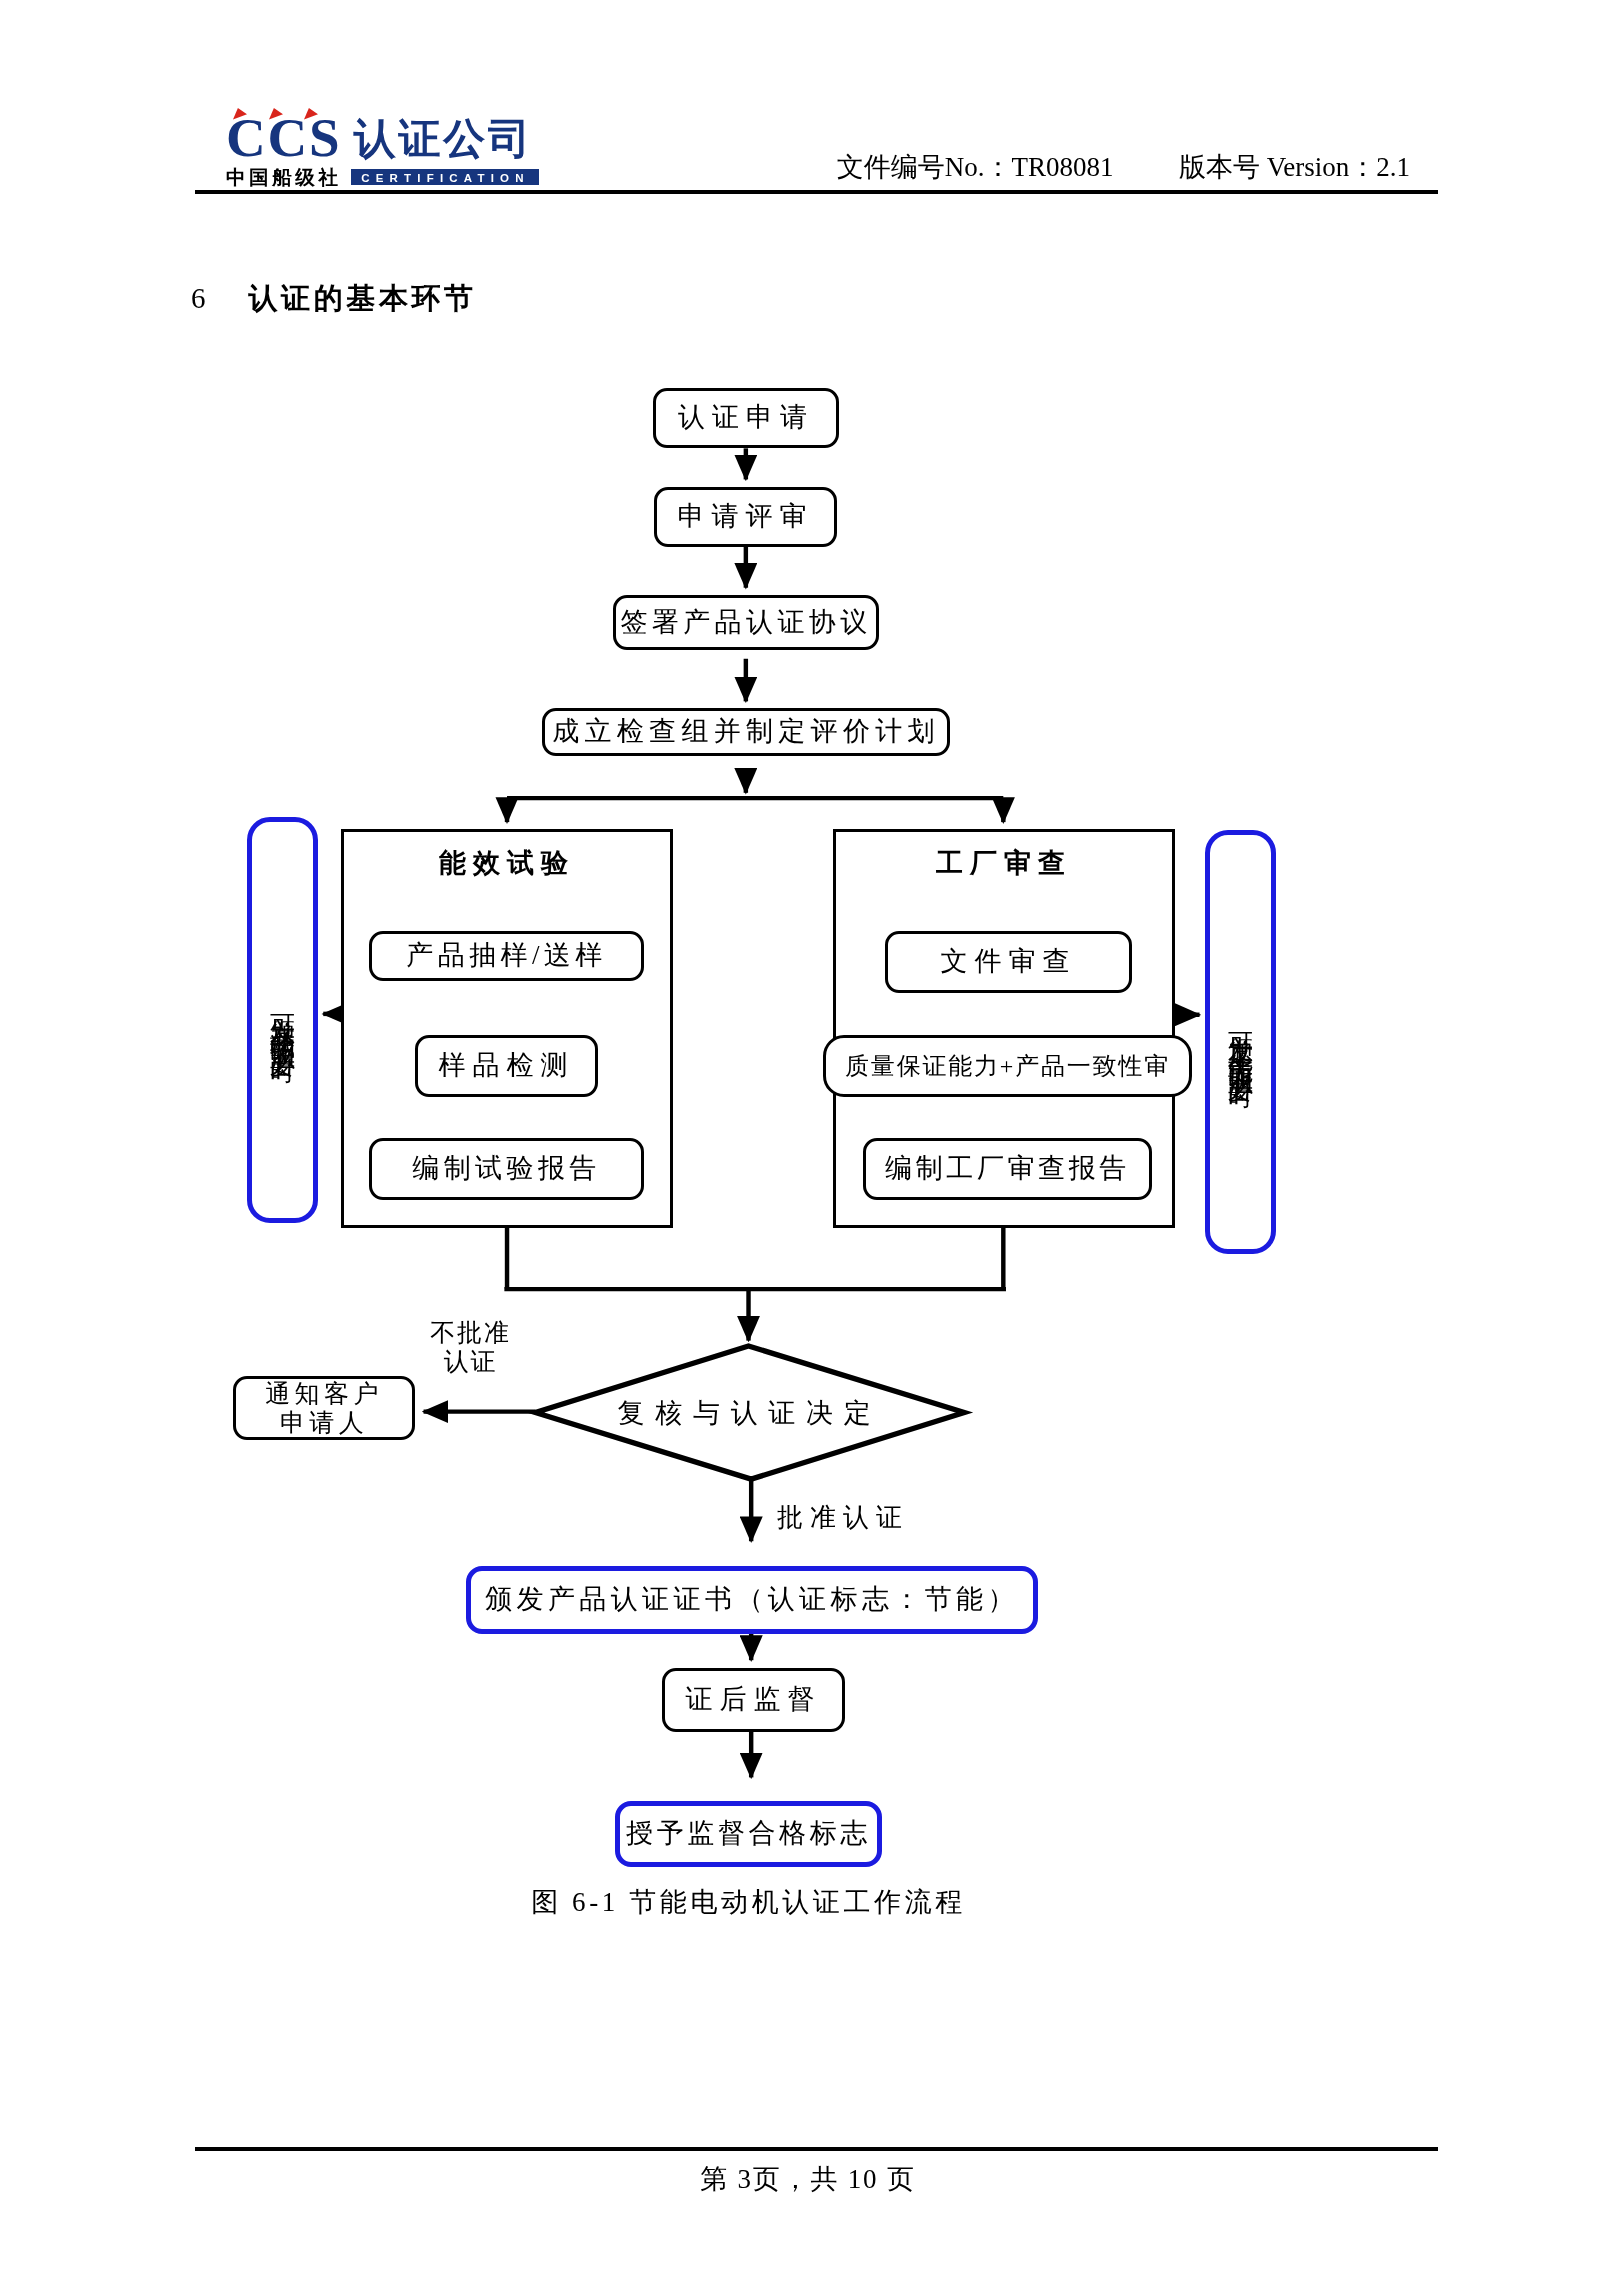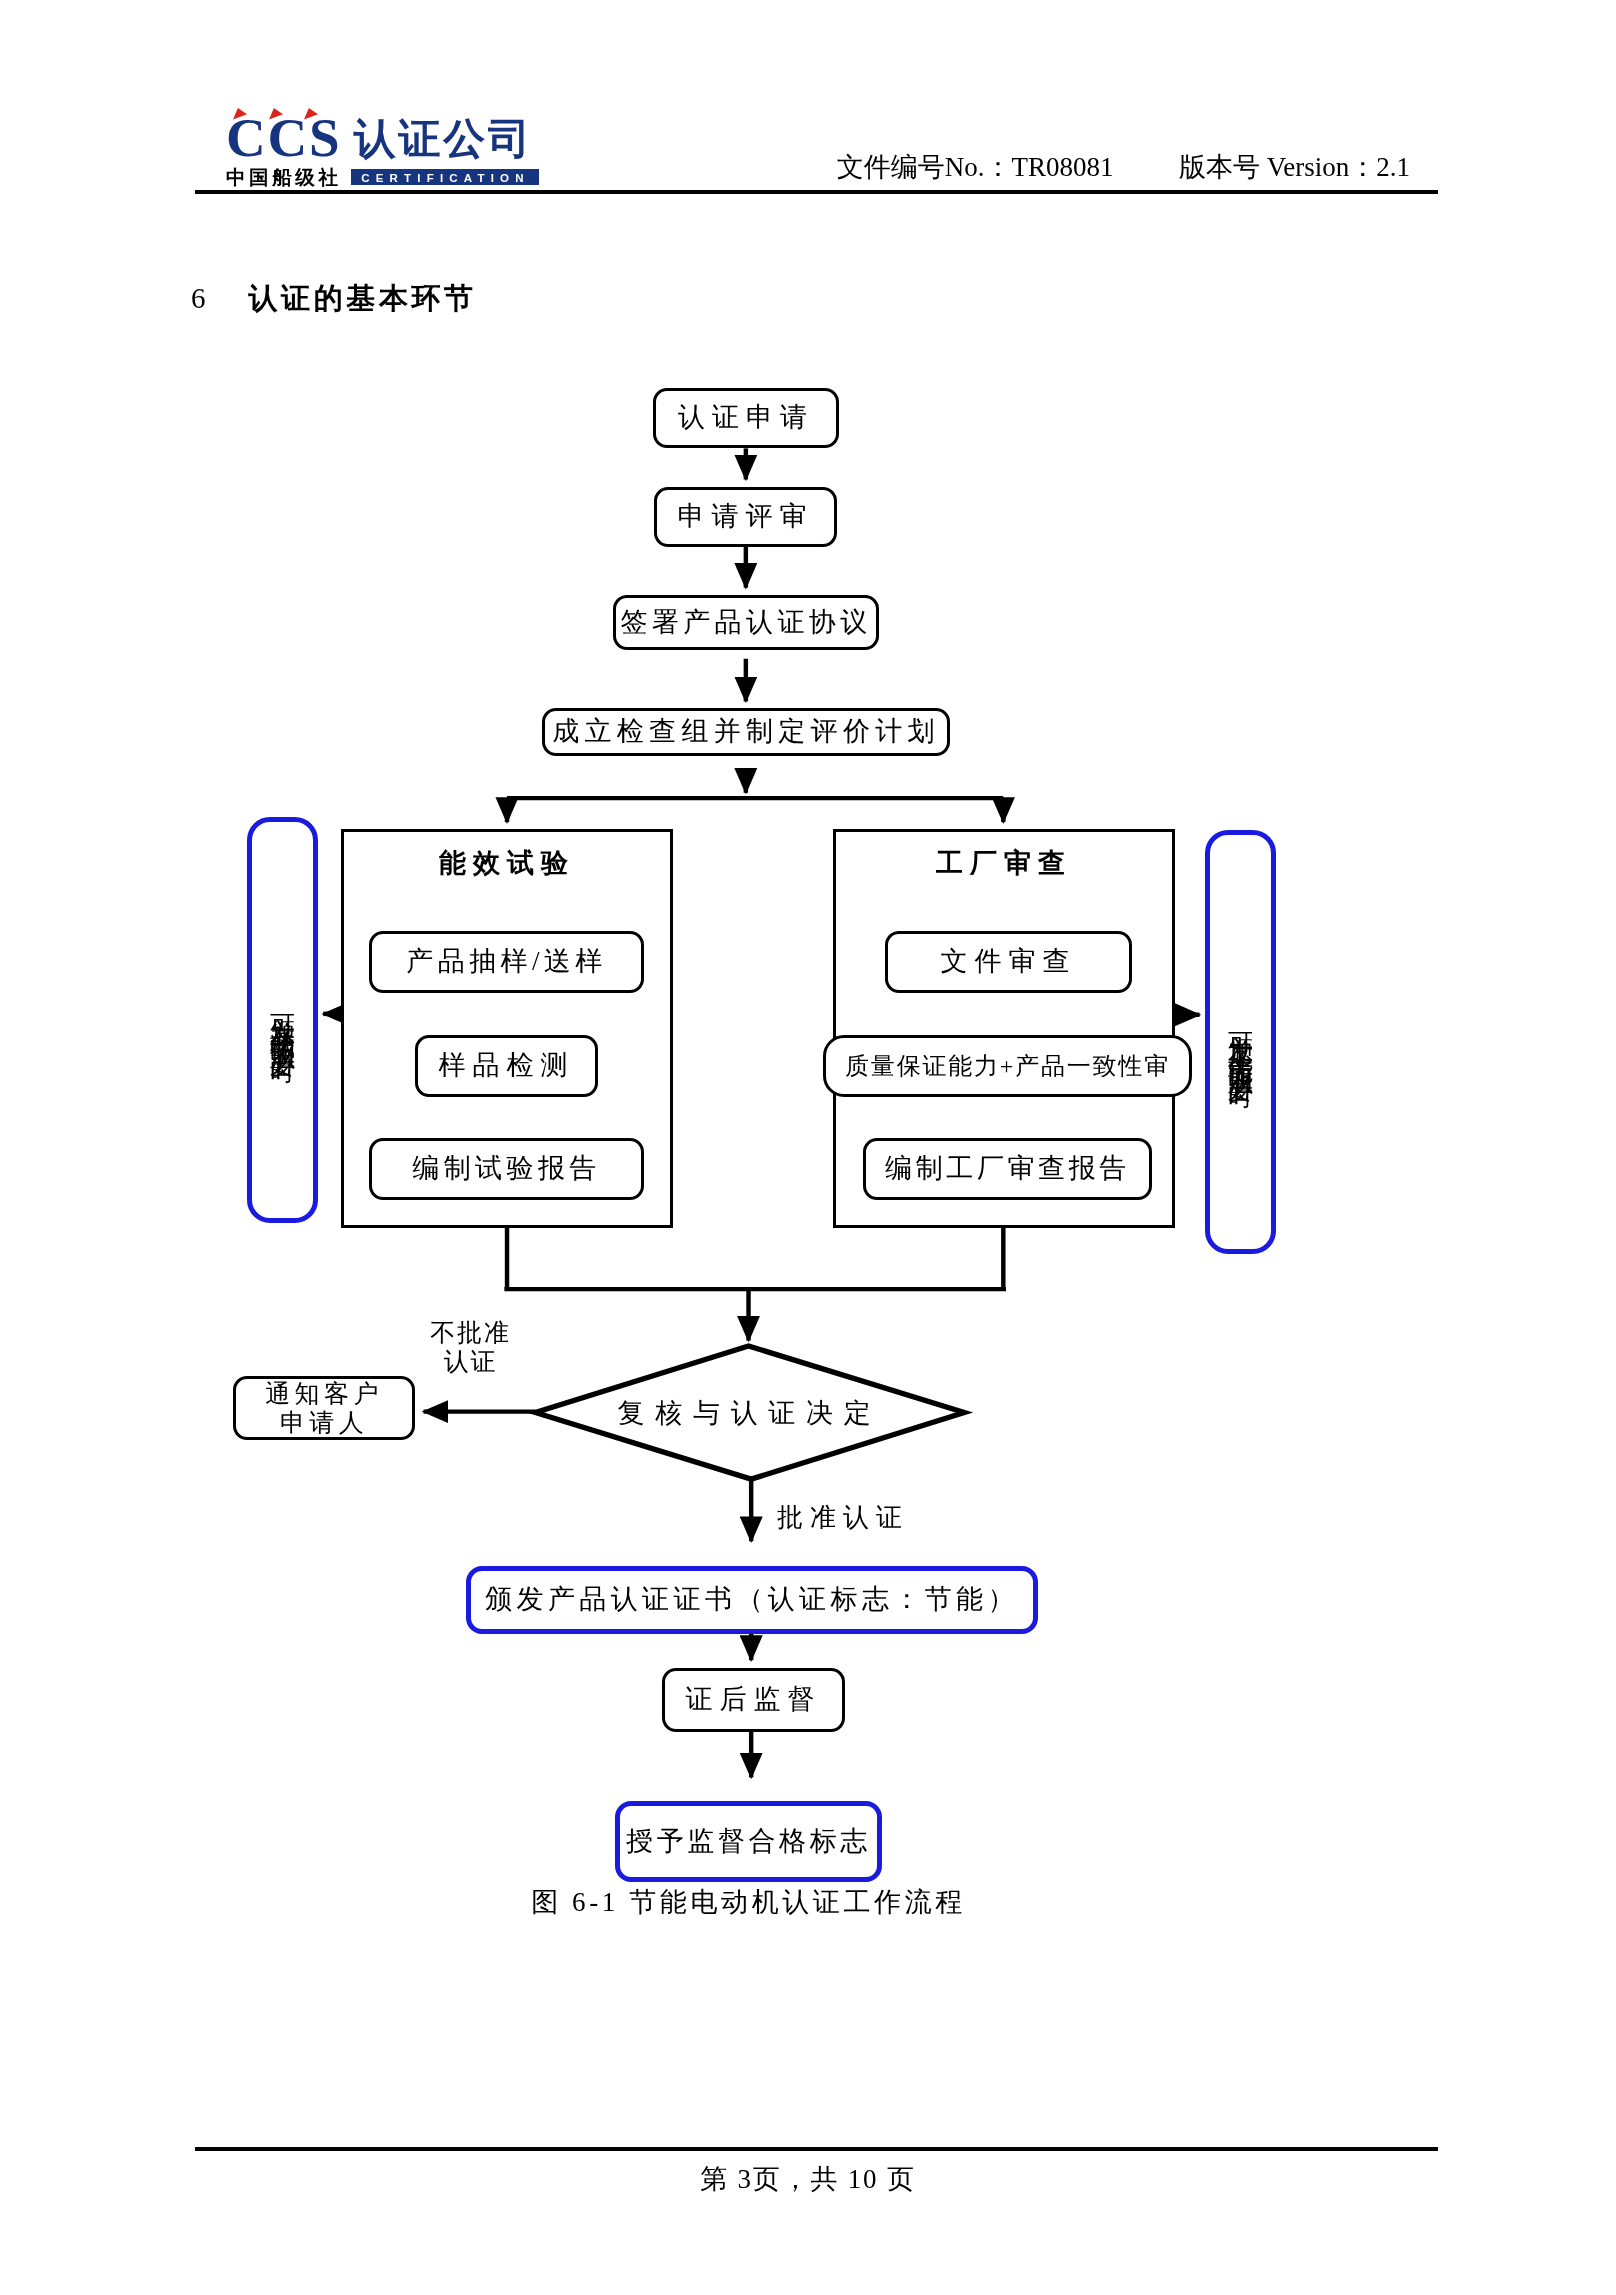--- a/index.html
+++ b/index.html
@@ -124,21 +124,21 @@
   <div class="node" style="left:653px;top:388px;width:186px;height:60px;">认证申请</div>
 
   <div class="node" style="left:654px;top:487px;width:183px;height:60px;">申请评审</div>
 
   <div class="node" style="left:613px;top:595px;width:266px;height:55px;letter-spacing:4.4px;">签署产品认证协议</div>
 
   <div class="node" style="left:542px;top:708px;width:408px;height:48px;letter-spacing:5.3px;">成立检查组并制定评价计划</div>
 
   <div class="group" style="left:341px;top:829px;width:332px;height:399px;"></div>
   <div class="group-title" style="left:341px;top:845px;width:332px;">能效试验</div>
-  <div class="node" style="left:369px;top:931px;width:275px;height:62px;letter-spacing:4.4px;">产品抽样/送样</div>
+  <div class="node" style="left:369px;top:931px;width:275px;height:50px;letter-spacing:4.4px;">产品抽样/送样</div>
   <div class="node" style="left:415px;top:1035px;width:183px;height:62px;">样品检测</div>
   <div class="node" style="left:369px;top:1138px;width:275px;height:62px;letter-spacing:4.4px;">编制试验报告</div>
 
   <div class="group" style="left:833px;top:829px;width:342px;height:399px;"></div>
   <div class="group-title" style="left:833px;top:845px;width:342px;">工厂审查</div>
   <div class="node" style="left:885px;top:931px;width:247px;height:62px;">文件审查</div>
   <div class="node tight" style="left:823px;top:1035px;width:369px;height:62px;border-radius:21px;">质量保证能力+产品一致性审</div>
   <div class="node" style="left:863px;top:1138px;width:289px;height:62px;letter-spacing:3.6px;">编制工厂审查报告</div>
 
   <div class="side-note" style="left:247px;top:817px;width:71px;height:406px;">可颁发产品试验证明（必要时）</div>
@@ -154,21 +154,21 @@
     <div>通知客户</div>
     <div>申请人</div>
   </div>
 
   <div class="lbl" style="left:777px;top:1503px;width:151px;text-align:left;letter-spacing:7px;font-size:26px;">批准认证</div>
 
   <div class="node blue" style="left:466px;top:1548px;width:572px;height:68px;letter-spacing:4.4px;">颁发产品认证证书（认证标志：节能）</div>
 
   <div class="node" style="left:662px;top:1668px;width:183px;height:64px;">证后监督</div>
 
-  <div class="node blue" style="left:615px;top:1783px;width:267px;height:81px;letter-spacing:3.6px;">授予监督合格标志</div>
+  <div class="node blue" style="left:615px;top:1783px;width:267px;height:66px;letter-spacing:3.6px;">授予监督合格标志</div>
 
   <div class="caption" style="left:127px;top:1884px;width:1243px;">图 6-1 节能电动机认证工作流程</div>
 
   <div class="abs rule" style="left:195px;top:2147px;width:1243px;"></div>
   <div class="footer-text" style="top:2161px;">第 3页，共 10 页</div>
 
 </div>
 
 
 </body></html>

